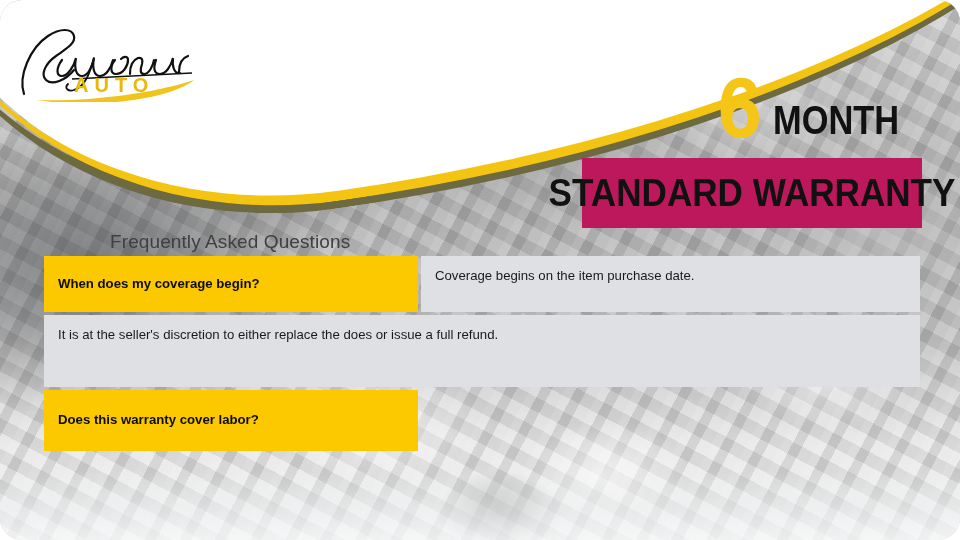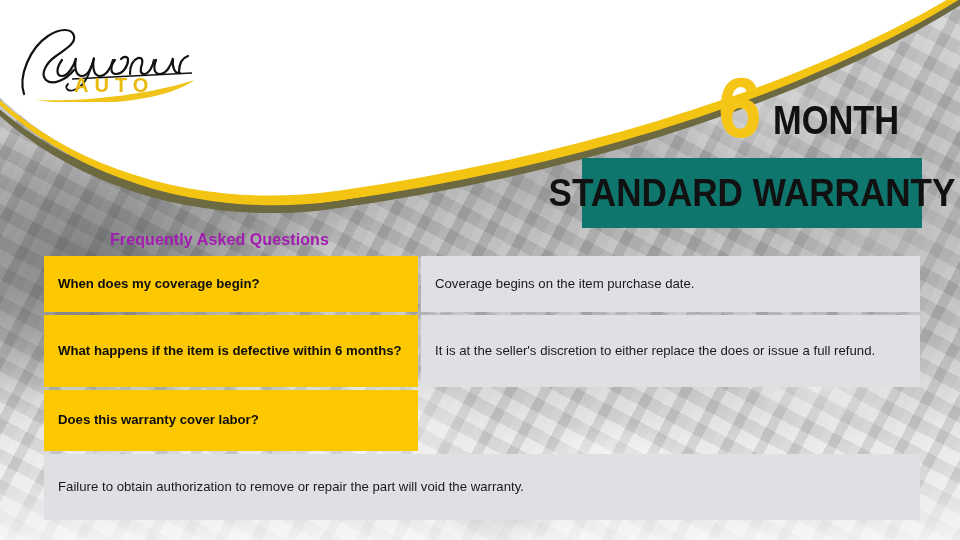--- a/index.html
+++ b/index.html
@@ -10,20 +10,21 @@
   body {
     font-family: "Liberation Sans", sans-serif;
   }
 
   #slide {
     position: relative;
     width: 960px;
     height: 540px;
     overflow: hidden;
     background: #c9cbcd;
+    border-radius: 22px;
   }
 
   
   .bg-photo {
     position: absolute;
     inset: 0;
     background-color: #b9bcbf;
     background-image:
       radial-gradient(ellipse 110px 70px at 18% 62%, rgba(255,255,255,.72), rgba(255,255,255,0) 70%),
       radial-gradient(ellipse 150px 90px at 40% 78%, rgba(255,255,255,.55), rgba(255,255,255,0) 72%),
@@ -123,43 +124,43 @@
     font-weight: bold;
     line-height: 1;
     color: #111111;
     letter-spacing: 0px;
     transform: scaleX(.86);
     transform-origin: left bottom;
     padding-bottom: 6px;
   }
   .warranty-banner {
     margin-top: 12px;
-    background: #0f766e;
+    background: #be185d;
     height: 70px;
     display: flex;
     align-items: center;
     justify-content: center;
   }
   .warranty-banner-text {
     font-family: "Liberation Sans", sans-serif;
     font-size: 39px;
     font-weight: bold;
     color: #111111;
     letter-spacing: 0px;
     transform: scaleX(.90);
     white-space: nowrap;
   }
 
   
   .faq-heading {
     position: absolute;
     left: 110px; top: 231px;
-    font-size: 16px;
-    font-weight: bold;
-    color: #a21caf;
+    font-size: 19px;
+    font-weight: normal;
+    color: #404040;
     letter-spacing: .1px;
   }
 
   
   .faq-table {
     position: absolute;
     left: 44px; top: 256px;
     width: 876px;
     display: flex;
     flex-direction: column;
@@ -182,21 +183,20 @@
     font-weight: bold;
     color: #0d0d0d;
     line-height: 1.42;
   }
   .faq-a {
     flex: 1 1 auto;
     background: #dfe0e4;
     box-sizing: border-box;
     padding: 10px 14px 10px 14px;
     display: flex;
-    align-items: center;
     font-size: 13.2px;
     color: #1a1a1a;
     line-height: 1.45;
     text-align: justify;
   }
   .faq-a span { display: inline-block; width: 100%; }
   .row-1 { min-height: 56px; }
   .row-2 { min-height: 72px; }
   .row-3 { min-height: 61px; }
   .row-4 { min-height: 66px; }
@@ -244,30 +244,26 @@
   <div class="faq-table">
 
     <div class="faq-row row-1">
       <div class="faq-q">When does my coverage begin?</div>
       <div class="faq-a">
           <span>Coverage begins on the item purchase date.</span>
         </div>
     </div>
 
     <div class="faq-row row-2">
-      <div class="faq-q">What happens if the item is defective within 6 months?</div>
       <div class="faq-a">
           <span>It is at the seller's discretion to either replace the does or issue a full refund.</span>
         </div>
     </div>
 
     <div class="faq-row row-3">
       <div class="faq-q">Does this warranty cover labor?</div>
     </div>
 
     <div class="faq-row row-4">
-      <div class="faq-a">
-          <span>Failure to obtain authorization to remove or repair the part will void the warranty.</span>
-        </div>
     </div>
 
   </div>
 </div>
 
 </body></html>

